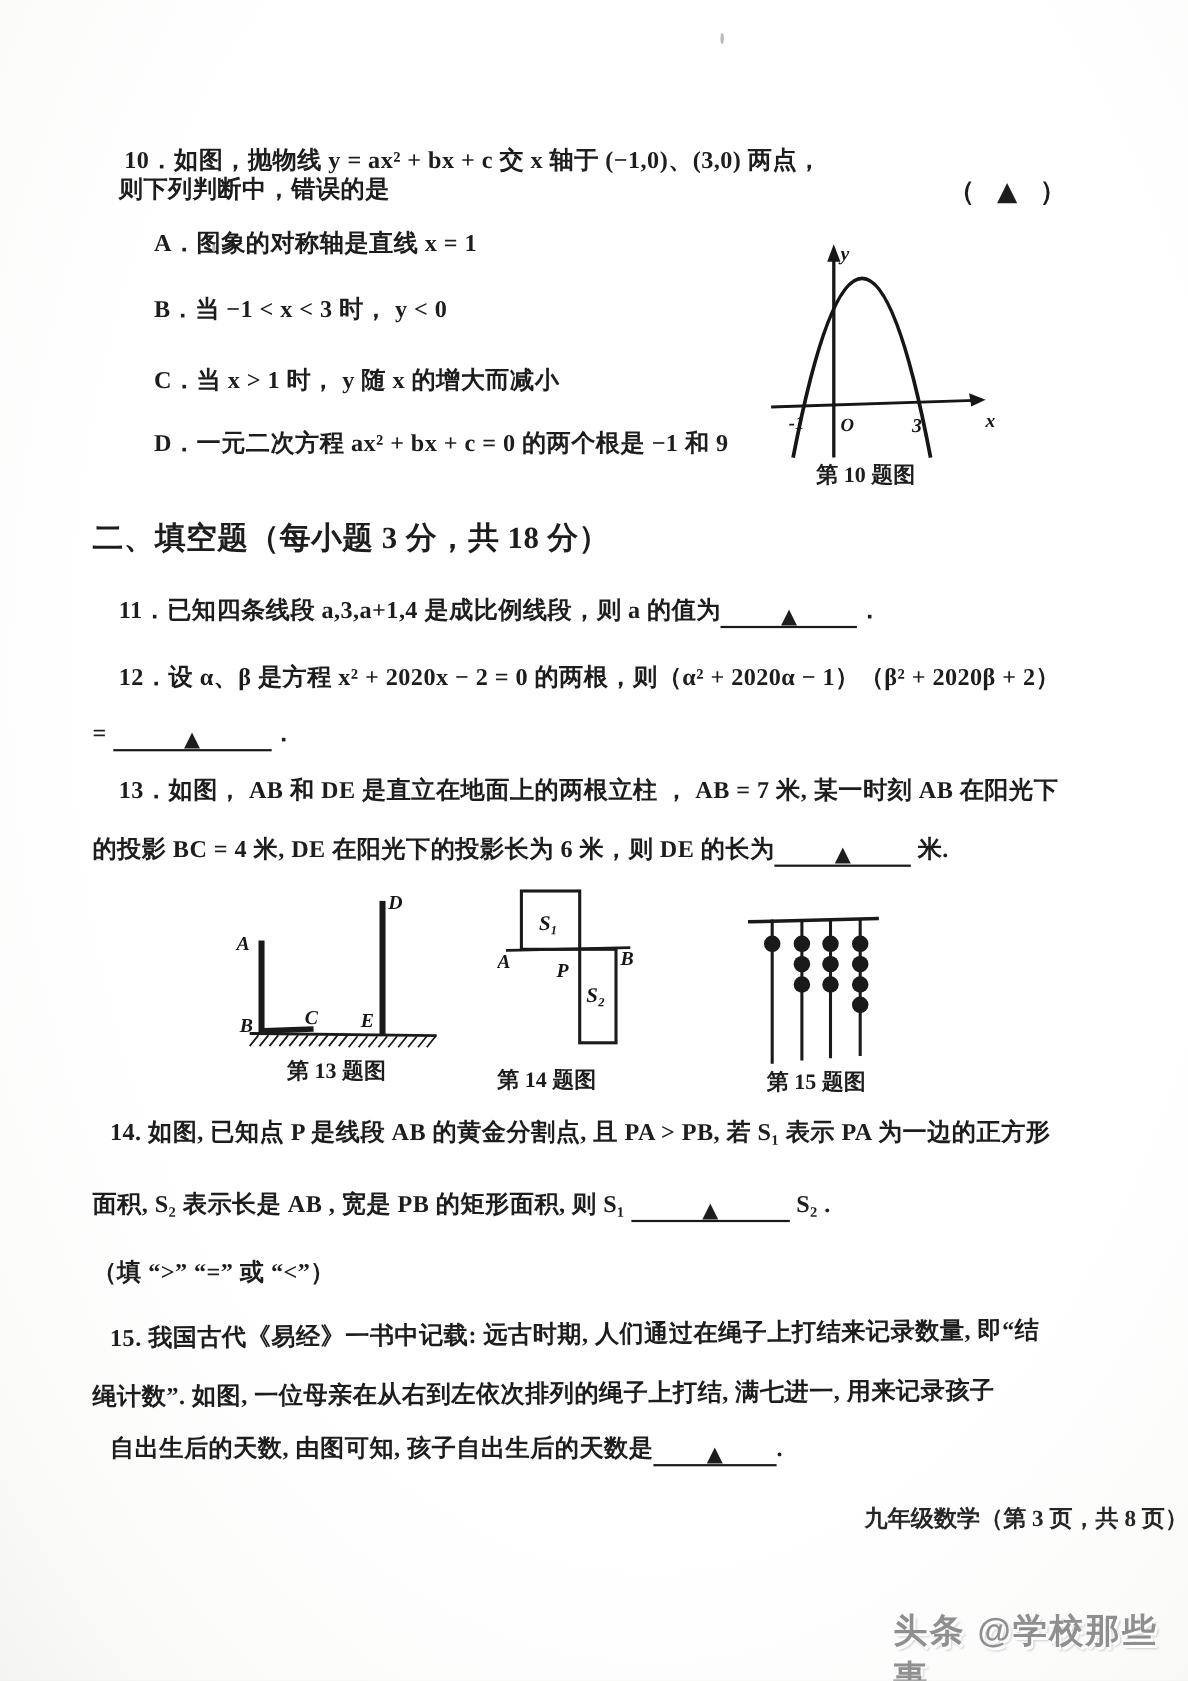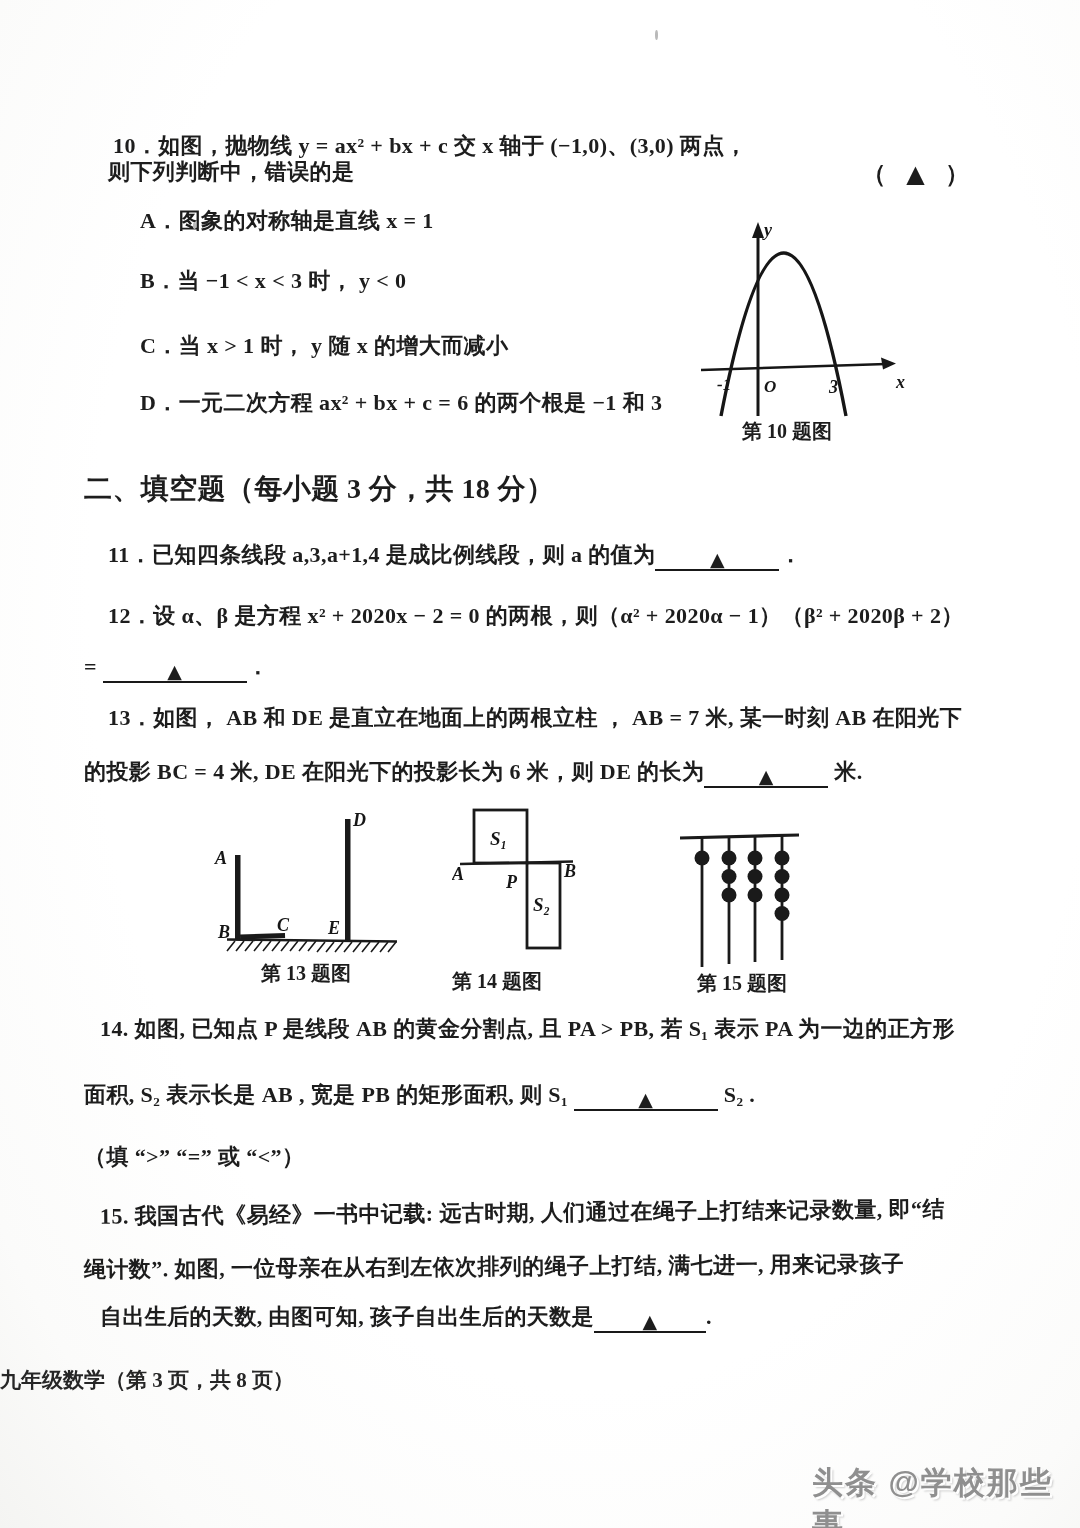--- a/index.html
+++ b/index.html
@@ -47,22 +47,22 @@
   .fig{position:absolute;}
   .fig-caption{
     position:absolute;
     font-size:20px;
     font-weight:700;
     white-space:nowrap;
     color:#1d1d1d;
   }
   .footer{
     position:absolute;
-    left:0;right:0;
-    text-align:left;
+    left:16px;right:0;
+    text-align:right;
     font-size:21px;
     font-weight:600;
     color:#262626;
   }
   .watermark{
     position:absolute;
     font-size:31px;
     font-weight:700;
     color:#8f8f8f;
     text-shadow:2px 2px 0 #ffffff, 3px 3px 2px #cfcfcf;
@@ -82,21 +82,21 @@
 
 <div id="page">
 
   <div class="line" style="left:113px;top:96px;margin-top:35px;">10．如图，抛物线 y = ax² + bx + c 交 x 轴于 (−1,0)、(3,0) 两点，</div>
   <div class="line" style="left:108px;top:157px;">则下列判断中，错误的是</div>
   <div class="answer-paren" style="left:862px;top:158px;">（ ▲ ）</div>
 
   <div class="line" style="left:140px;top:206px;">A．图象的对称轴是直线 x = 1</div>
   <div class="line" style="left:140px;top:266px;">B．当 −1 &lt; x &lt; 3 时，  y &lt; 0</div>
   <div class="line" style="left:140px;top:331px;">C．当 x &gt; 1 时， y 随 x 的增大而减小</div>
-  <div class="line" style="left:140px;top:388px;">D．一元二次方程 ax² + bx + c = 6 的两个根是 −1 和 3</div>
+  <div class="line" style="left:140px;top:388px;">D．一元二次方程 ax² + bx + c = 0 的两个根是 −1 和 9</div>
 
   <svg class="fig" style="left:693px;top:218px;" width="218" height="200" viewBox="0 0 218 200">
 
     <line x1="8" y1="152" x2="193" y2="146" stroke="#161616" stroke-width="2.6"></line>
     <polygon points="203,145.5 188,139.5 190,151.5" fill="#161616"></polygon>
 
     <line x1="65" y1="14" x2="65" y2="198" stroke="#161616" stroke-width="3"></line>
     <polygon points="65,4 59,20 71,20" fill="#161616"></polygon>
 
     <path d="M 28,198 Q 91,-128 153,198" fill="none" stroke="#161616" stroke-width="3.4"></path>

